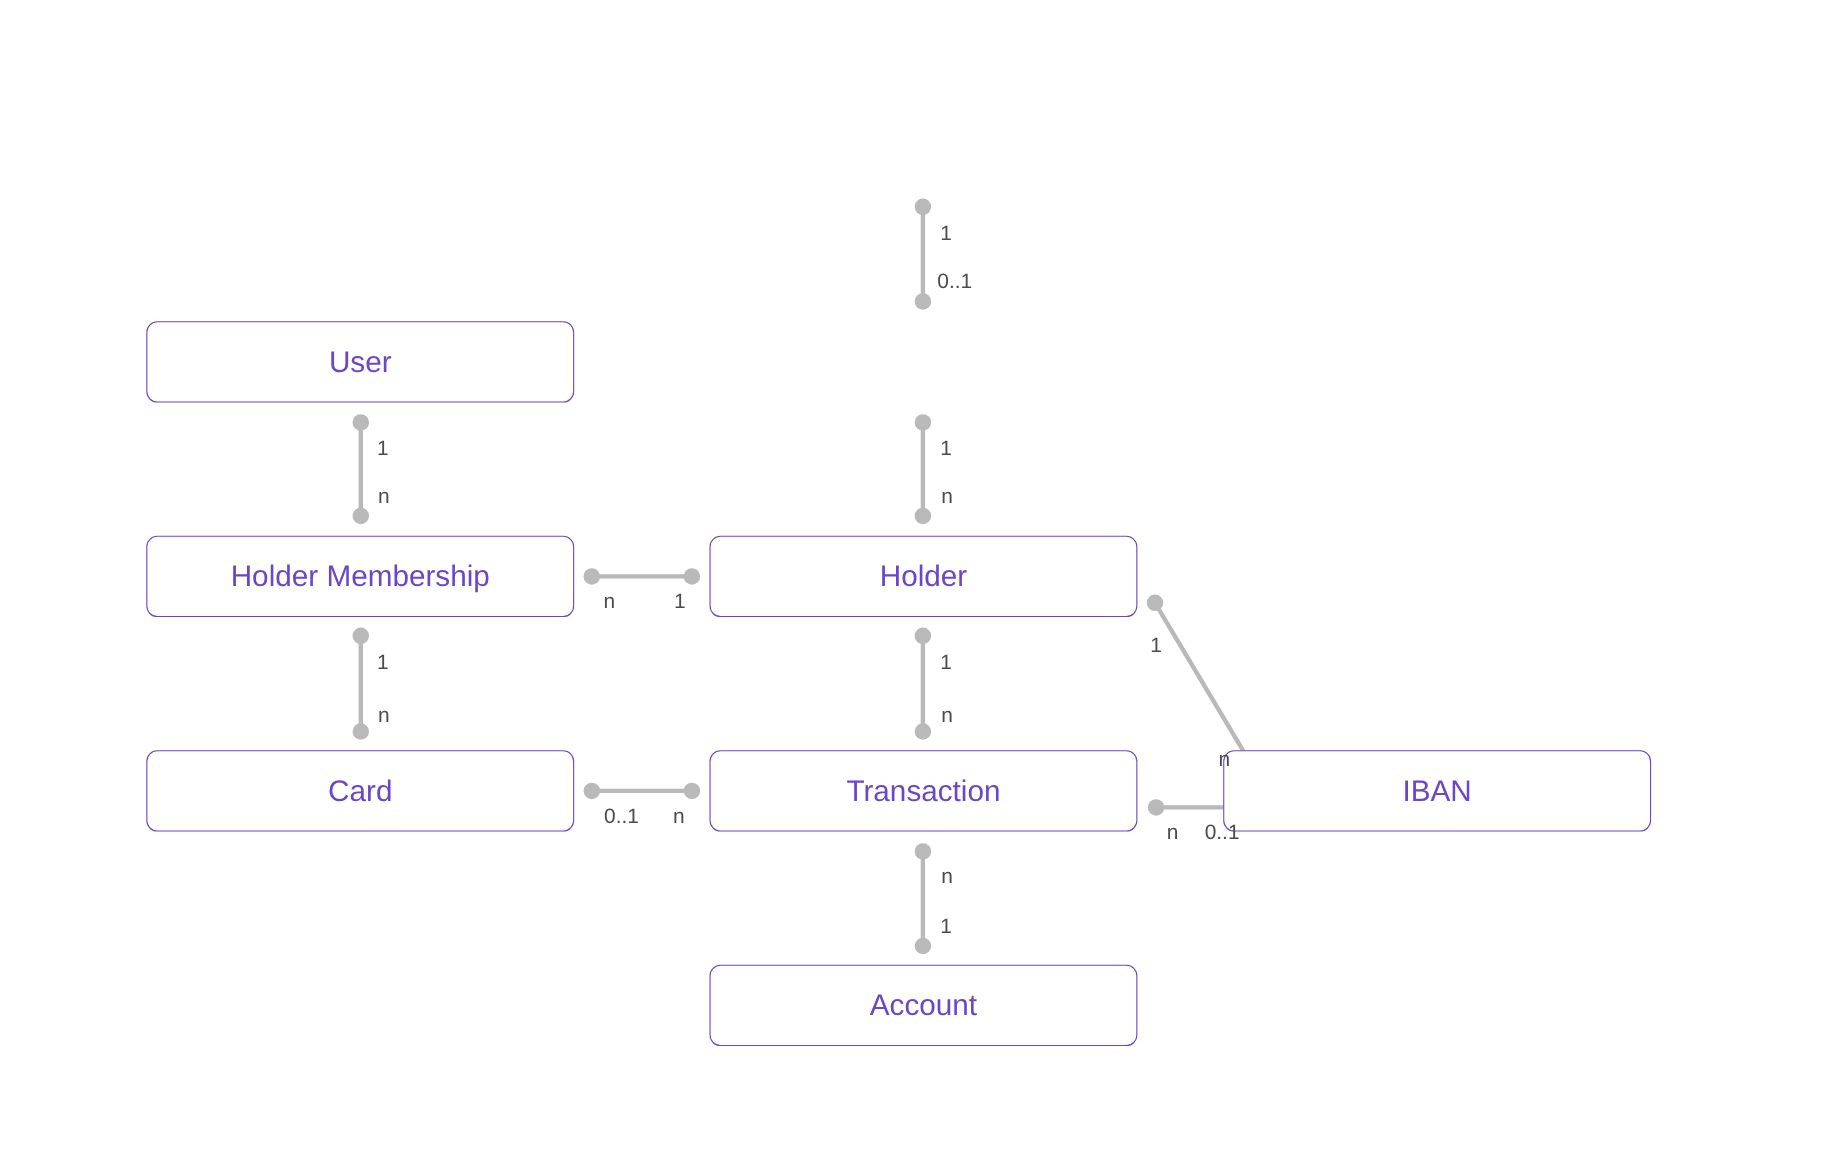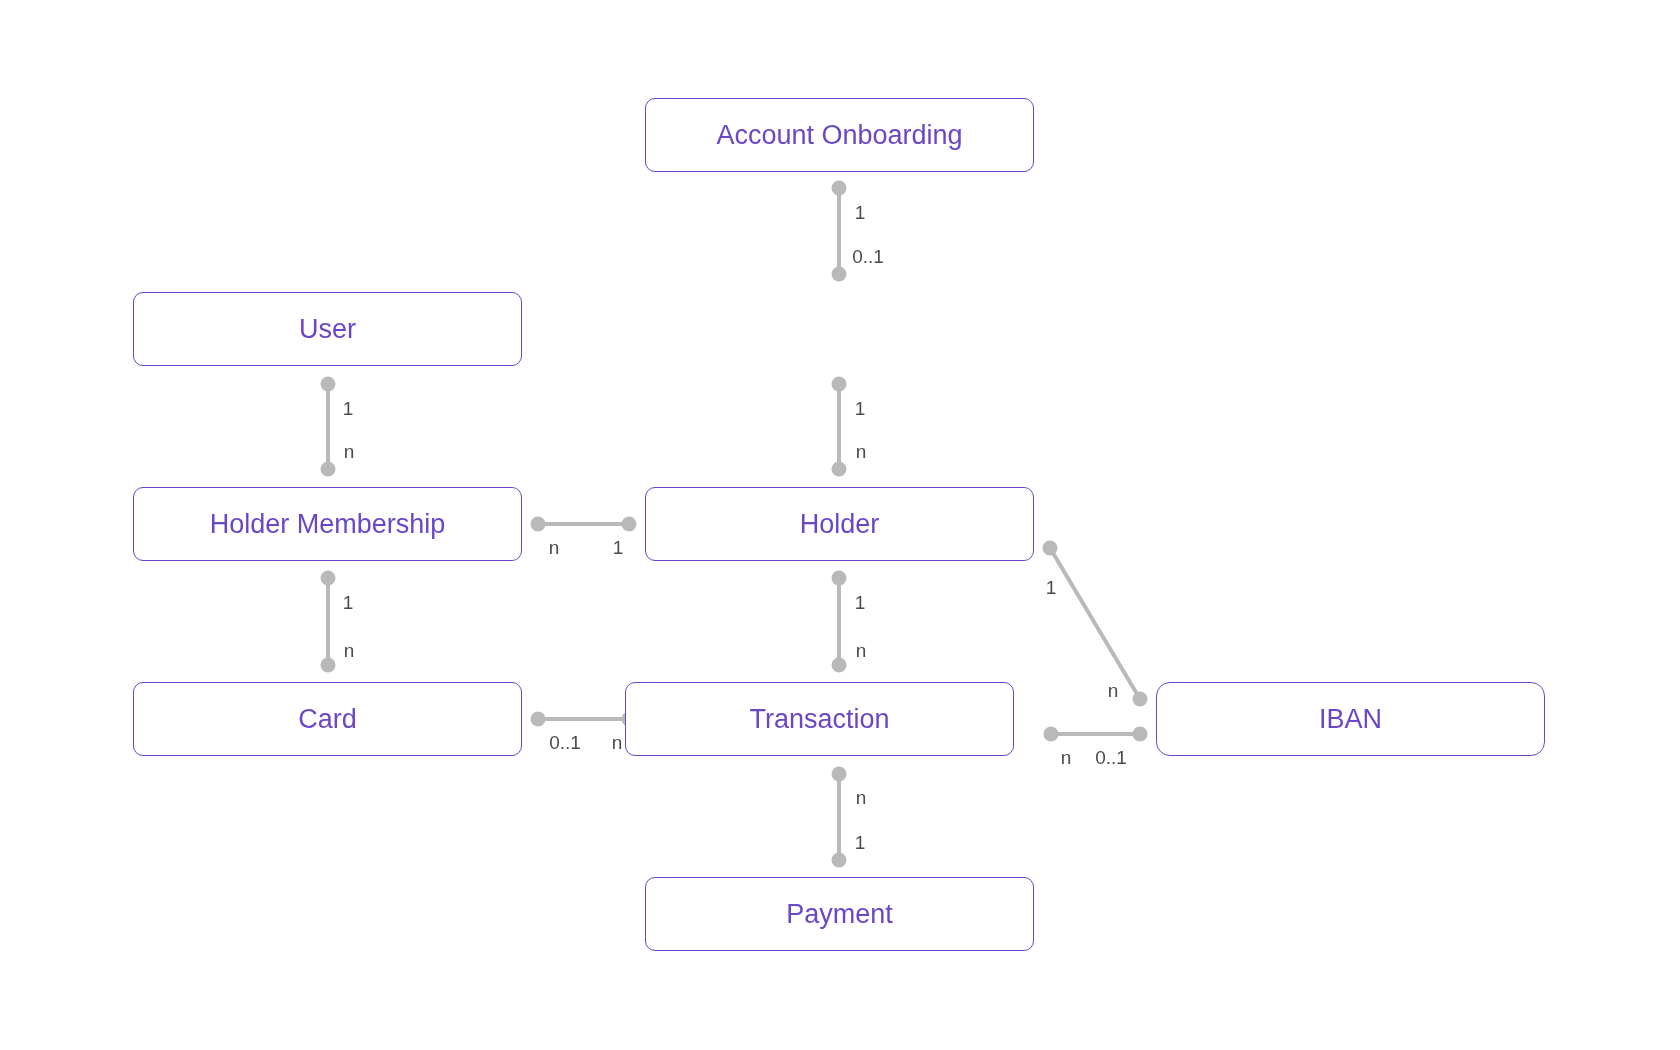--- a/index.html
+++ b/index.html
@@ -38,22 +38,22 @@
     transform:translate(-50%,-50%);
     white-space:nowrap;
   }
   
   .e-onboarding{left:645px;top:98px;}
   .e-user{left:133px;top:292px;}
   .e-holder{left:645px;top:292px;}
   .e-membership{left:133px;top:487px;}
   .e-account{left:645px;top:487px;}
   .e-card{left:133px;top:682px;}
-  .e-transaction{left:625px;top:682px;}
-  .e-iban{left:1156px;top:682px;border-radius:14px;}
+  .e-transaction{left:645px;top:682px;}
+  .e-iban{left:1112px;top:682px;}
   .e-payment{left:645px;top:877px;}
   
   .l-r0a{left:860px;top:213px;}  .l-r0b{left:868px;top:257px;}
   .l-r1a{left:348px;top:409px;}  .l-r1b{left:349px;top:452px;}
   .l-r2a{left:860px;top:409px;}  .l-r2b{left:861px;top:452px;}
   .l-r3a{left:348px;top:603px;}  .l-r3b{left:349px;top:651px;}
   .l-r4a{left:860px;top:603px;}  .l-r4b{left:861px;top:651px;}
   .l-r5a{left:861px;top:798px;}  .l-r5b{left:860px;top:843px;}
   .l-r6a{left:554px;top:548px;}  .l-r6b{left:618px;top:548px;}
   .l-r7a{left:565px;top:743px;}  .l-r7b{left:617px;top:743px;}
@@ -111,28 +111,27 @@
       <circle cx="1051" cy="734" r="7.5"></circle>
         <circle cx="1140" cy="734" r="7.5"></circle>
     </g>
     <g>
       <line x1="1050" y1="548" x2="1140" y2="699"></line>
       <circle cx="1050" cy="548" r="7.5"></circle>
         <circle cx="1140" cy="699" r="7.5"></circle>
     </g>
   </svg>
 
-  <div class="entity e-onboarding">Account Onboarding</div>
   <div class="entity e-user">User</div>
   <div class="entity e-membership">Holder Membership</div>
   <div class="entity e-account">Holder</div>
   <div class="entity e-card">Card</div>
   <div class="entity e-transaction">Transaction</div>
   <div class="entity e-iban">IBAN</div>
-  <div class="entity e-payment">Payment</div>
+  <div class="entity e-payment">Account</div>
 
   <span class="card-lbl l-r0a">1</span>
   <span class="card-lbl l-r0b">0..1</span>
 
   <span class="card-lbl l-r1a">1</span>
   <span class="card-lbl l-r1b">n</span>
 
   <span class="card-lbl l-r2a">1</span>
   <span class="card-lbl l-r2b">n</span>
 

